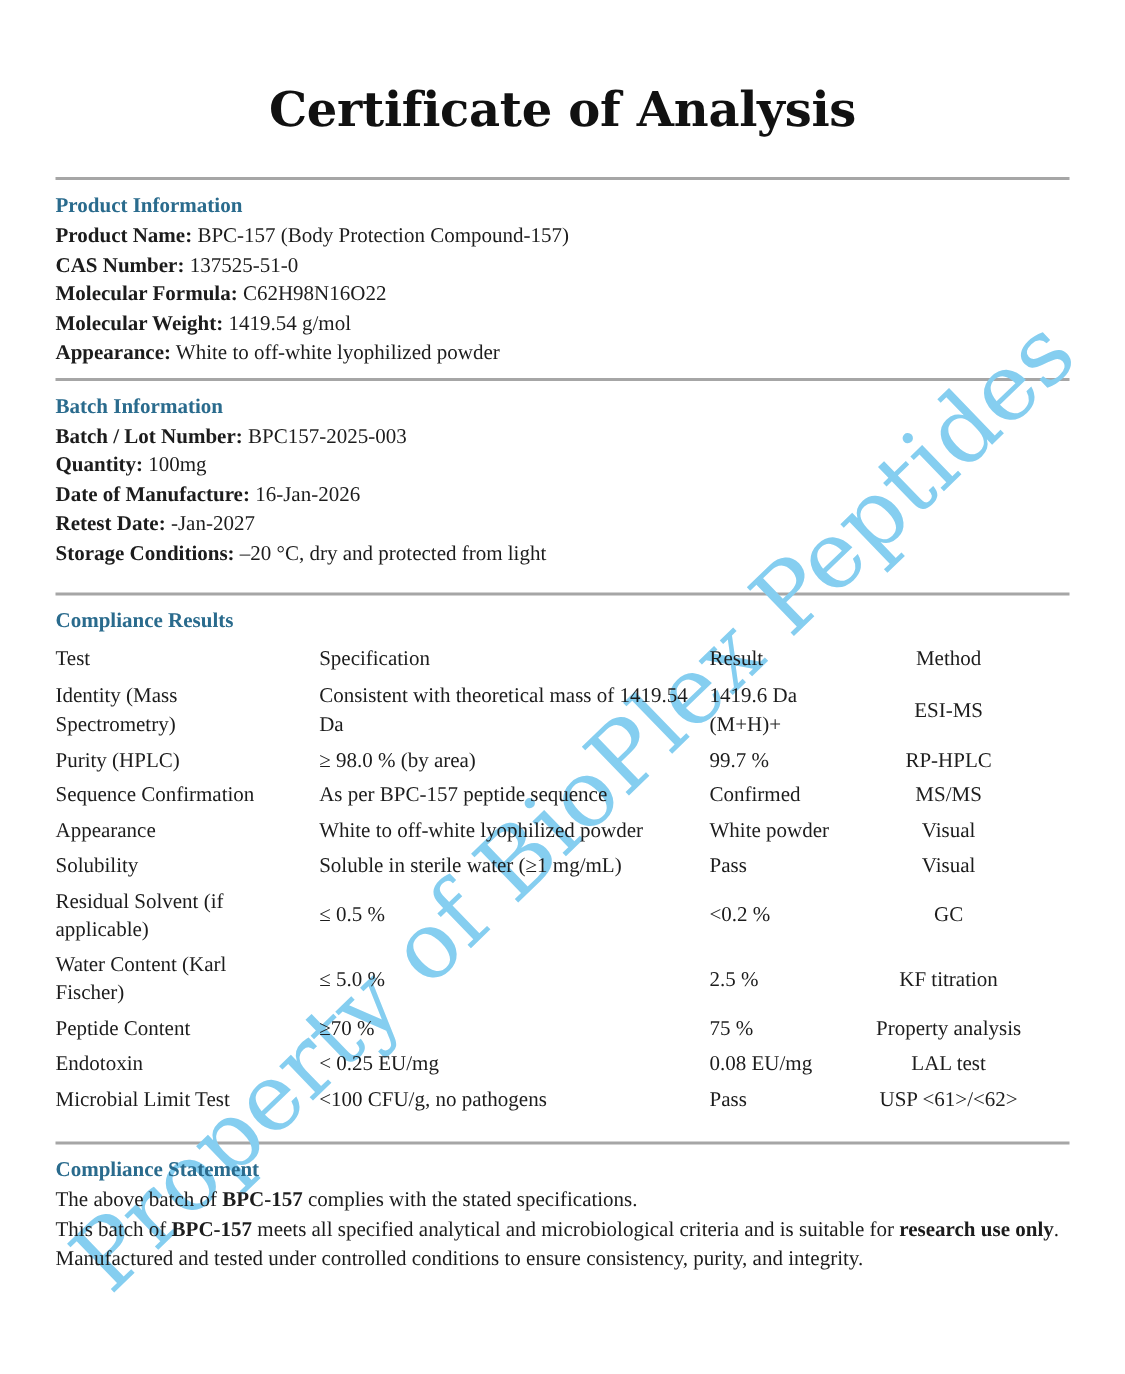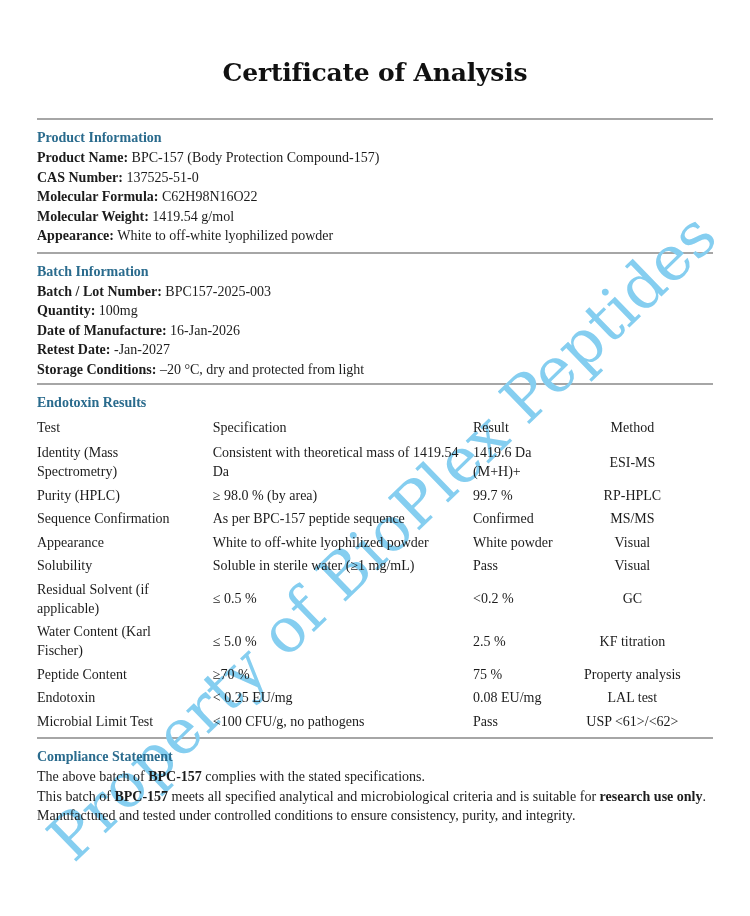--- a/index.html
+++ b/index.html
@@ -30,21 +30,21 @@
     color: var(--watermark, #85cef0);
     white-space: nowrap;
     z-index: 1;
     pointer-events: none;
   }
   .title {
     position: relative;
     z-index: 2;
     padding-top: 56px;
     text-align: center;
-    font-size: 25px;
+    font-size: 32px;
     line-height: 34px;
     font-weight: bold;
     color: #111111;
     font-family: "DejaVu Serif", "Liberation Serif", serif;
     letter-spacing: -0.2px;
   }
   .rule {
     position: relative;
     z-index: 0;
     border-top: 2px solid var(--rule, #a6a6a6);
@@ -55,21 +55,21 @@
   .sec h2 {
     font-size: 14px;
     line-height: 20px;
     font-weight: bold;
     color: var(--heading, #2a6b8d);
     padding-top: 8px;
   }
   .fields { line-height: 19.5px; }
   .field b { font-weight: bold; }
   .sec-pad-1 { padding-bottom: 6px; }
-  .sec-pad-2 { padding-bottom: 4px; }
+  .sec-pad-2 { padding-bottom: 16px; }
   table.results {
     width: 100%;
     border-collapse: collapse;
     table-layout: fixed;
     margin-top: 2px;
   }
   table.results col.c1 { width: 26%; }
   table.results col.c2 { width: 38.5%; }
   table.results col.c3 { width: 15.5%; }
   table.results col.c4 { width: 20%; }
@@ -121,21 +121,21 @@
           <div class="field"><b>Quantity:</b> 100mg</div>
           <div class="field"><b>Date of Manufacture:</b> 16-Jan-2026</div>
           <div class="field"><b>Retest Date:</b> -Jan-2027</div>
           <div class="field"><b>Storage Conditions:</b> –20 °C, dry and protected from light</div>
         </div>
     </section>
 
     <div class="rule"></div>
 
     <section class="sec sec-pad-2">
-      <h2>Endotoxin Results</h2>
+      <h2>Compliance Results</h2>
       <table class="results">
         <colgroup>
           <col class="c1">
             <col class="c2">
             <col class="c3">
             <col class="c4">
         </colgroup>
       <thead>
             <tr>
               <th>Test</th>

